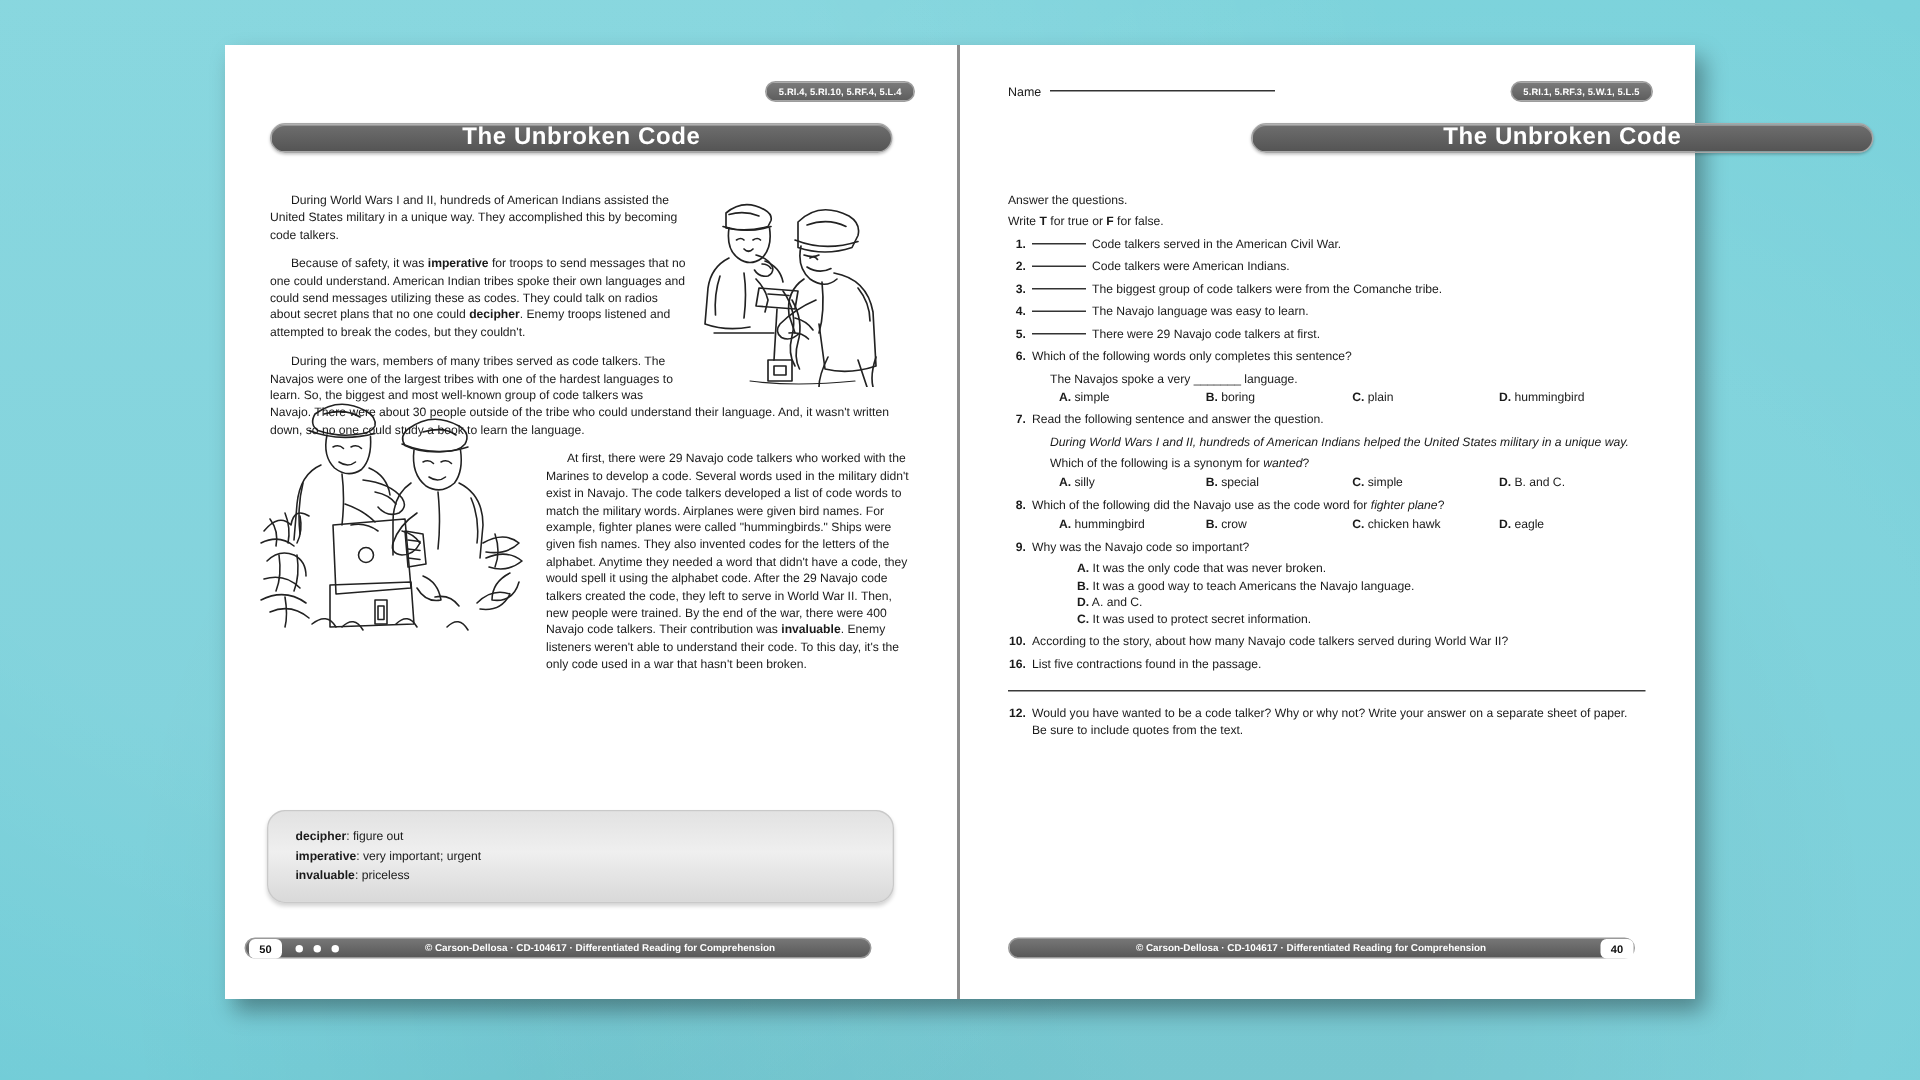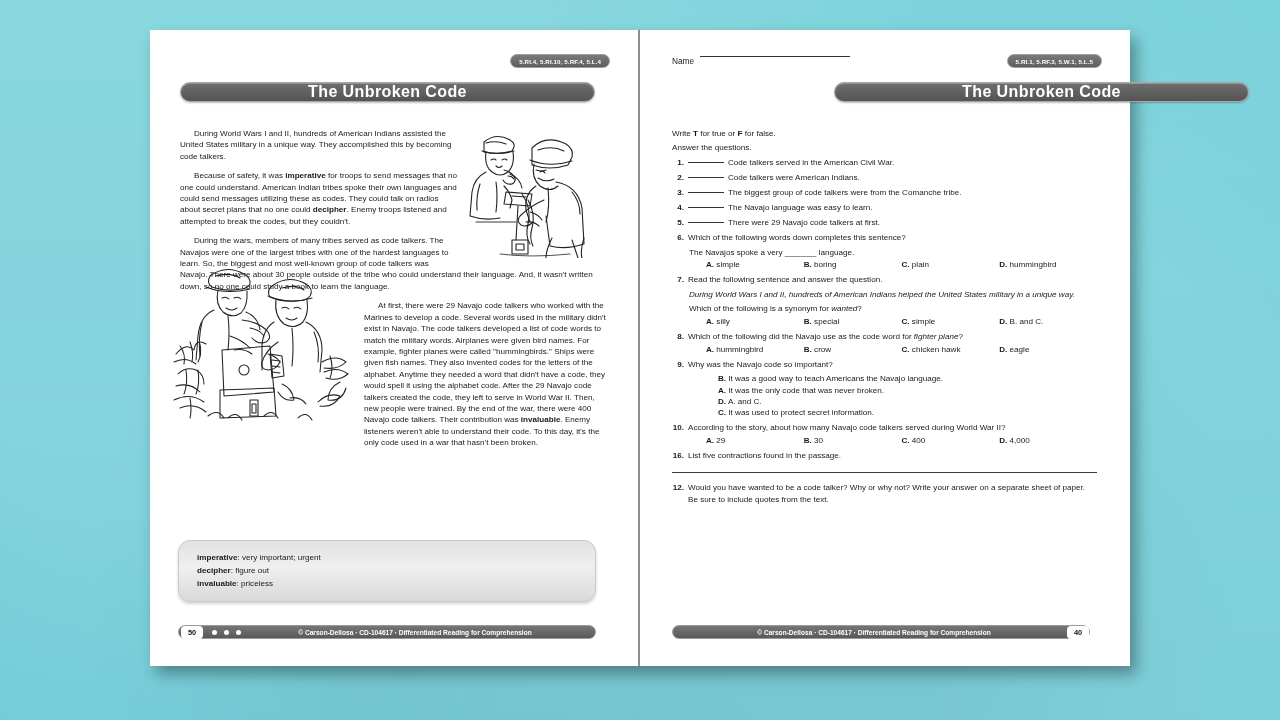--- a/index.html
+++ b/index.html
@@ -131,40 +131,40 @@
     height:14px;
     border-radius:7px;
     background:linear-gradient(#767676,#595959);
     border:1px solid #9a9a9a;
     color:#fff;
     font-size:6.6px;
     font-weight:bold;
     display:flex; align-items:center;
     white-space:nowrap;
   }
-  .footer-left { left:28px; width:418px; padding-left:2px;margin-top:28px; }
+  .footer-left { left:13px; width:418px; padding-left:2px;margin-top:28px; }
   .footer-right{ left:32px; width:418px; padding-left:8px; }
   .pagebox{
     width:22px; height:13px;
     background:#fff; color:#111;
     border-radius:4px;
     display:flex; align-items:center; justify-content:center;
     font-size:7.4px; font-weight:bold;
     flex:0 0 auto;
   }
   .dots{ display:flex; gap:7px; margin-left:9px; flex:0 0 auto;}
   .dot{ width:5px; height:5px; border-radius:50%; background:#fff; }
   .fcredit{ flex:1 1 auto; text-align:center; }
   .fcredit-left{ padding-right:6px; }
 
   
   .name-row{
     position:absolute;
     left:32px; top:26px;
-    display:flex; align-items:flex-start;
+    display:flex; align-items:center;
     font-size:8.3px; color:#1a1a1a;
   }
   .name-line{
     display:inline-block;
     width:150px; height:1px;
     border-bottom:1px solid #333;
     margin-left:6px; margin-bottom:2px;
   }
 
   .qblock{
@@ -187,21 +187,21 @@
     padding-right:4px;
   }
   .qtext{ flex:1 1 auto; }
   .blank{
     display:inline-block;
     width:36px;
     border-bottom:1px solid #333;
     margin-right:4px;
     vertical-align:2px;
   }
-  .sub{ margin-top:3px; margin-left:1px; }
+  .sub{ margin-top:3px; margin-left:12px; }
   .ital{ font-style:italic; }
   .choices{
     display:flex;
     margin-top:1px;
     margin-left:18px;
   }
   .choices .ch{ width:25%; }
   .choices .ch b{ font-weight:bold; }
   .choices-stack{ margin-top:3px; margin-left:30px; }
   .choices-stack .ch{ display:block; line-height:11.4px; }
@@ -381,26 +381,26 @@
         </p>
         <div class="shape-bottom"></div>
         <p>
           At first, there were 29 Navajo code talkers who worked with the Marines to develop a code. Several words used in the military didn't exist in Navajo. The code talkers developed a list of code words to match the military words. Airplanes were given bird names. For example, fighter planes were called "hummingbirds." Ships were given fish names. They also invented codes for the letters of the alphabet. Anytime they needed a word that didn't have a code, they would spell it using the alphabet code. After the 29 Navajo code talkers created the code, they left to serve in World War II. Then, new people were trained. By the end of the war, there were 400 Navajo code talkers. Their contribution was <b>invaluable</b>. Enemy listeners weren't able to understand their code. To this day, it's the only code used in a war that hasn't been broken.
         </p>
       </div>
     </div>
 
     <div class="vocab">
       <div>
+        <span class="w">decipher</span><span>:</span>
+        <span>figure out</span>
+      </div>
+      <div>
         <span class="w">imperative</span><span>:</span>
         <span>very important; urgent</span>
-      </div>
-      <div>
-        <span class="w">decipher</span><span>:</span>
-        <span>figure out</span>
       </div>
       <div>
         <span class="w">invaluable</span><span>:</span>
         <span>priceless</span>
       </div>
     </div>
 
     <div class="footer footer-left">
       <div class="pagebox">50</div>
       <div class="dots">
@@ -418,24 +418,24 @@
 
     <div class="name-row">
       <span>Name</span>
       <span class="name-line"></span>
     </div>
 
     <div class="title-bar title-right">The Unbroken Code</div>
 
     <div class="qblock">
 
+      <div class="intro">Answer the questions.</div>
       <div class="intro">
         <span>Write </span><b>T</b><span> for true or </span><b>F</b><span> for false.</span>
       </div>
-      <div class="intro">Answer the questions.</div>
 
       <div class="q">
         <div class="qnum">1.</div>
         <div class="qtext"><span class="blank"></span><span>Code talkers served in the American Civil War.</span></div>
       </div>
 
       <div class="q">
         <div class="qnum">2.</div>
         <div class="qtext"><span class="blank"></span><span>Code talkers were American Indians.</span></div>
       </div>
@@ -451,21 +451,21 @@
       </div>
 
       <div class="q">
         <div class="qnum">5.</div>
         <div class="qtext"><span class="blank"></span><span>There were 29 Navajo code talkers at first.</span></div>
       </div>
 
       <div class="q">
         <div class="qnum">6.</div>
         <div class="qtext">
-          <div>Which of the following words down completes this sentence?</div>
+          <div>Which of the following words only completes this sentence?</div>
           <div class="sub">The Navajos spoke a very _______ language.</div>
           <div class="choices">
             <span class="ch"><b>A.</b> <span>simple</span></span>
             <span class="ch"><b>B.</b> <span>boring</span></span>
             <span class="ch"><b>C.</b> <span>plain</span></span>
             <span class="ch"><b>D.</b> <span>hummingbird</span></span>
           </div>
         </div>
       </div>
 
@@ -499,38 +499,32 @@
             <span class="ch"><b>D.</b> <span>eagle</span></span>
           </div>
         </div>
       </div>
 
       <div class="q">
         <div class="qnum">9.</div>
         <div class="qtext">
           <div>Why was the Navajo code so important?</div>
           <div class="choices-stack">
+            <span class="ch"><b>A.</b> <span>It was the only code that was never broken.</span></span>
             <span class="ch"><b>B.</b> <span>It was a good way to teach Americans the Navajo language.</span></span>
-            <span class="ch"><b>A.</b> <span>It was the only code that was never broken.</span></span>
             <span class="ch"><b>D.</b> <span>A. and C.</span></span>
             <span class="ch"><b>C.</b> <span>It was used to protect secret information.</span></span>
           </div>
         </div>
       </div>
 
       <div class="q">
         <div class="qnum">10.</div>
         <div class="qtext">
           <div>According to the story, about how many Navajo code talkers served during World War II?</div>
-          <div class="choices">
-            <span class="ch"><b>A.</b> <span>29</span></span>
-            <span class="ch"><b>B.</b> <span>30</span></span>
-            <span class="ch"><b>C.</b> <span>400</span></span>
-            <span class="ch"><b>D.</b> <span>4,000</span></span>
-          </div>
         </div>
       </div>
 
       <div class="q">
         <div class="qnum">16.</div>
         <div class="qtext">
           <div>List five contractions found in the passage.</div>
         </div>
       </div>
       <div class="answer-line"></div>

